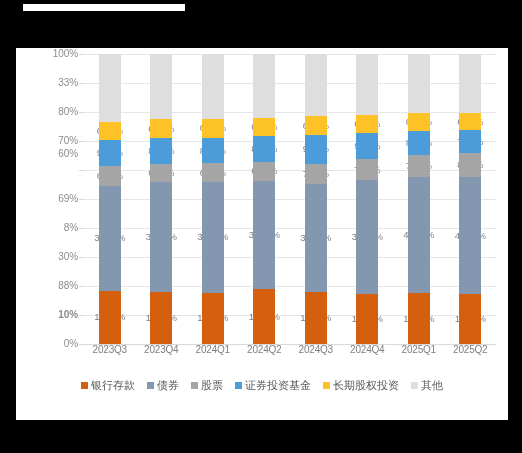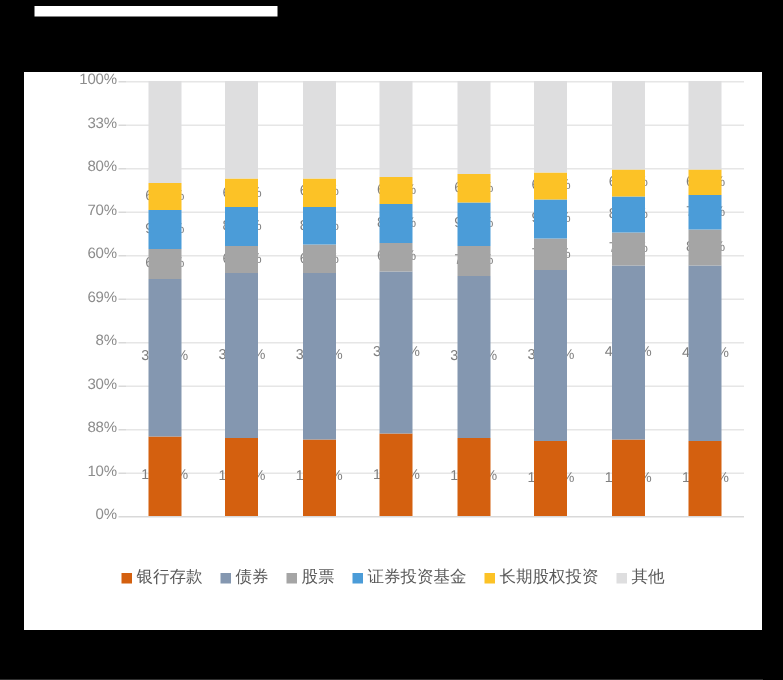--- a/index.html
+++ b/index.html
@@ -172,26 +172,26 @@
 
 <div id="root">
 
   <div id="title-redaction"></div>
 
   <div id="chart-panel">
 
     <div id="plot-wrap">
       <div id="yaxis">
           <div class="ylabel" style="top: 290px;">0%</div>
-          <div class="ylabel" style="top: 261px;">10%</div>
+          <div class="ylabel" style="top: 261px; font-weight: bold;">10%</div>
           <div class="ylabel" style="top: 232px;">88%</div>
           <div class="ylabel" style="top: 203px;">30%</div>
           <div class="ylabel" style="top: 174px;">8%</div>
           <div class="ylabel" style="top: 145px;">69%</div>
-          <div class="ylabel" style="top: 116px;">60%</div>
+          <div class="ylabel" style="top: 100px;">60%</div>
           <div class="ylabel" style="top: 87px;">70%</div>
           <div class="ylabel" style="top: 58px;">80%</div>
           <div class="ylabel" style="top: 29px;">33%</div>
           <div class="ylabel" style="top: 0px;">100%</div>
         </div>
       <div id="grid">
           <div class="gridline base" style="top: 290px;"></div>
           <div class="tick" style="top: 290px;"></div>
           <div class="gridline" style="top: 261px;"></div>
           <div class="tick" style="top: 261px;"></div>
@@ -331,20 +331,30 @@
               <div class="seg" style="bottom: 49.996px; height: 116.841px; background: rgb(132, 151, 176);"></div>
               <div class="seg" style="bottom: 166.837px; height: 24.157px; background: rgb(165, 165, 165);"></div>
               <div class="seg" style="bottom: 190.994px; height: 22.707px; background: rgb(75, 156, 216);"></div>
               <div class="seg" style="bottom: 213.701px; height: 17.603px; background: rgb(252, 194, 38);"></div>
               <div class="seg" style="bottom: 231.304px; height: 58.696px; background: rgb(222, 222, 223);"></div>
             </div>
           </div>
         </div>
     </div>
 
+    <div id="xaxis">
+        <div class="xlabel" style="left: 0%; width: 12.5%;">2023Q3</div>
+        <div class="xlabel" style="left: 12.5%; width: 12.5%;">2023Q4</div>
+        <div class="xlabel" style="left: 25%; width: 12.5%;">2024Q1</div>
+        <div class="xlabel" style="left: 37.5%; width: 12.5%;">2024Q2</div>
+        <div class="xlabel" style="left: 50%; width: 12.5%;">2024Q3</div>
+        <div class="xlabel" style="left: 62.5%; width: 12.5%;">2024Q4</div>
+        <div class="xlabel" style="left: 75%; width: 12.5%;">2025Q1</div>
+        <div class="xlabel" style="left: 87.5%; width: 12.5%;">2025Q2</div>
+      </div>
 
     <div id="legend">
         <div class="legend-item">
           <span class="legend-swatch" style="background: rgb(212, 96, 15);"></span>
           <span class="legend-text">银行存款</span>
         </div>
         <div class="legend-item">
           <span class="legend-swatch" style="background: rgb(132, 151, 176);"></span>
           <span class="legend-text">债券</span>
         </div>

